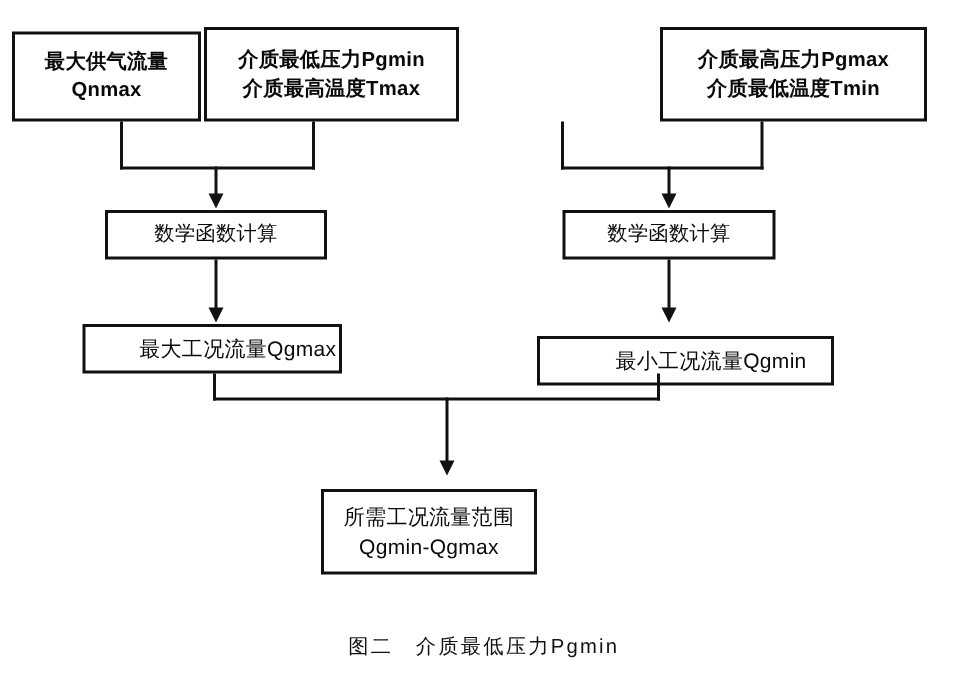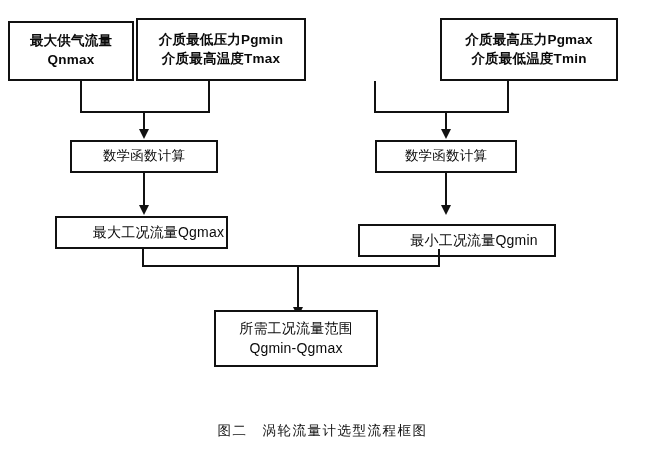--- a/index.html
+++ b/index.html
@@ -120,20 +120,20 @@
   <div class="node n-result" style="left:358px; top:224px; width:198px; height:33px;align-items:center;">
     <span class="line">最小工况流量Qgmin</span>
   </div>
 
   <div class="vline" style="left:142px; top:249px; height:18px;"></div>
   <div class="vline" style="left:438px; top:249px; height:18px;"></div>
   <div class="hline" style="left:142px; top:265px; width:298px;"></div>
   <div class="vline" style="left:297px; top:265px; height:44px;"></div>
   <div class="arrowhead" style="left:292.5px; top:307px;"></div>
 
-  <div class="node n-final" style="left:214px; top:310px; width:164px; height:57px;">
+  <div class="node n-final" style="left:214px; top:326px; width:144px; height:57px;">
     <span class="line">所需工况流量范围</span>
     <span class="line">Qgmin-Qgmax</span>
   </div>
 
-  <div class="caption" style="left:0; top:422px; width:645px;">图二　涡轮流量计选型流程框图</div>
+  <div class="caption" style="left:0; top:422px; width:645px;">图二　介质最低压力Pgmin</div>
 
 </div>
 
 </body></html>

